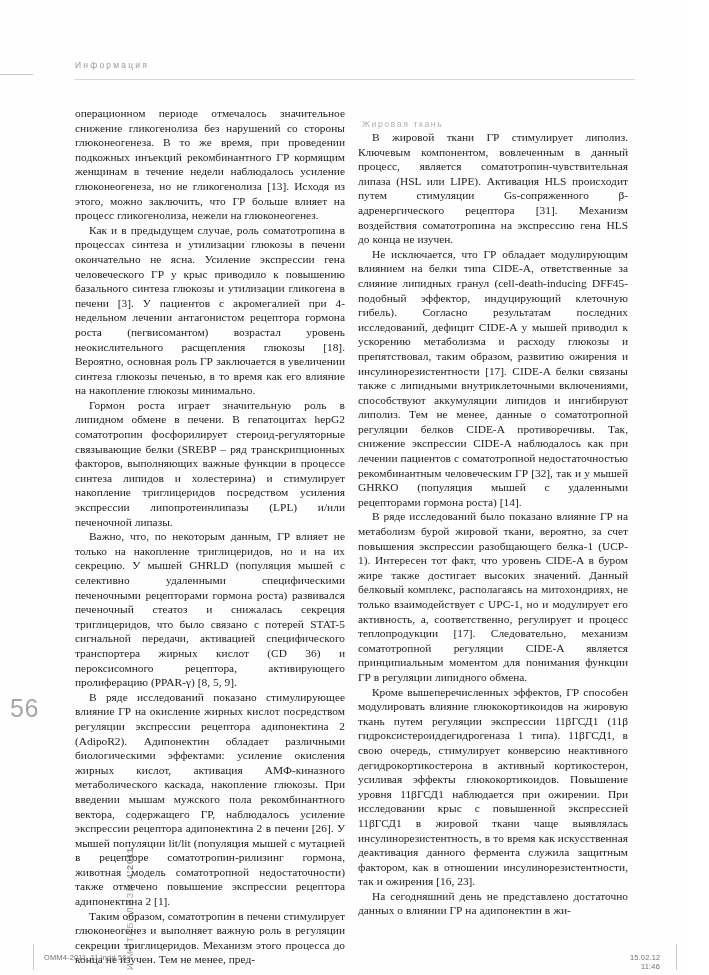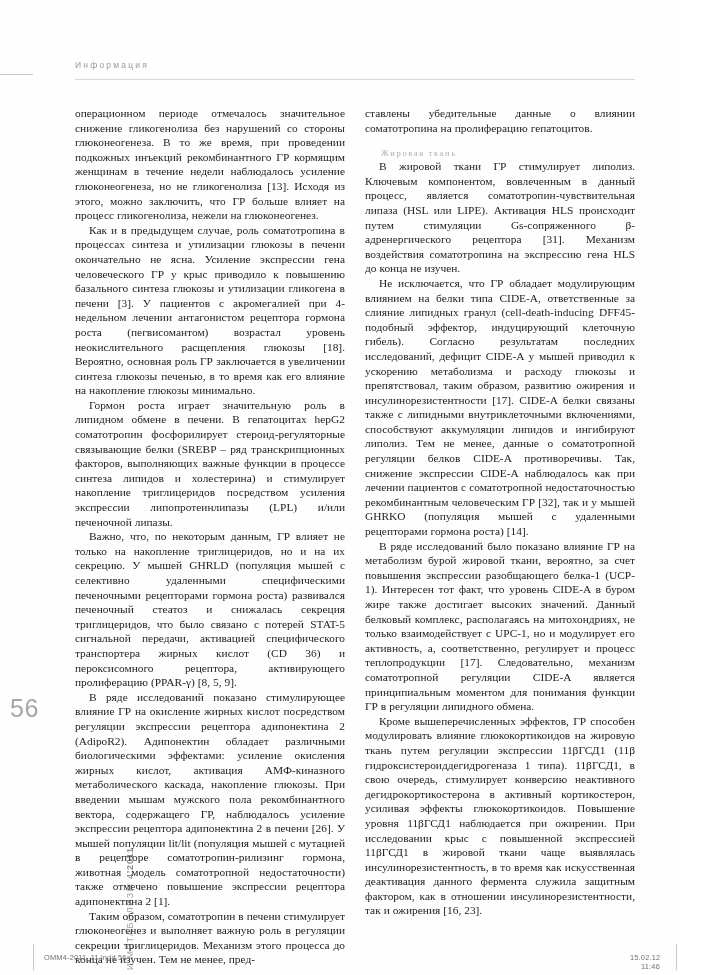--- a/index.html
+++ b/index.html
@@ -81,41 +81,41 @@
     letter-spacing: 0.8px;
   }
 
   
   .columns {
     position: absolute;
     left: 75px;
     top: 106px;
     width: 561px;
     display: flex;
-    gap: 20px;
+    gap: 13px;
   }
   .col { width: 270px; }
   .col p {
     margin: 0;
     font-size: 11.4px;
     line-height: 14.6px;
     text-align: justify;
     text-indent: 14px;
     color: #1d1d1d;
     hyphens: manual;
     word-spacing: 0.1px;
   }
   .col p.no-indent { text-indent: 0; }
 
   .sec-head {
-    font-family: Liberation Serif, serif;
+    font-family: Liberation Sans, sans-serif;
     font-size: 8.6px;
     letter-spacing: 1.6px;
     color: #b0b0b0;
-    margin: 13px 0 1px 16px;
+    margin: 13px 0 1px 4px;
   }
 
   
   .footer-left, .footer-right {
     position: absolute;
     top: 953px;
     font-family: "Liberation Sans", sans-serif;
     font-size: 7.4px;
     color: #6f6f6f;
     letter-spacing: 0.2px;
@@ -150,26 +150,26 @@
     <div class="col">
       <p class="no-indent">операционном периоде отмечалось значительное снижение гликогенолиза без нарушений со стороны глюконеогенеза. В то же время, при проведении подкожных инъекций рекомбинантного ГР кормящим женщинам в течение недели наблюдалось усиление глюконеогенеза, но не гликогенолиза [13]. Исходя из этого, можно заключить, что ГР больше влияет на процесс гликогенолиза, нежели на глюконеогенез.</p>
       <p>Как и в предыдущем случае, роль соматотропина в процессах синтеза и утилизации глюкозы в печени окончательно не ясна. Усиление экспрессии гена человеческого ГР у крыс приводило к повышению базального синтеза глюкозы и утилизации гликогена в печени [3]. У пациентов с акромегалией при 4-недельном лечении антагонистом рецептора гормона роста (пегвисомантом) возрастал уровень неокислительного расщепления глюкозы [18]. Вероятно, основная роль ГР заключается в увеличении синтеза глюкозы печенью, в то время как его влияние на накопление глюкозы минимально.</p>
       <p>Гормон роста играет значительную роль в липидном обмене в печени. В гепатоцитах hepG2 соматотропин фосфорилирует стероид-регуляторные связывающие белки (SREBP – ряд транскрипционных факторов, выполняющих важные функции в процессе синтеза липидов и холестерина) и стимулирует накопление триглицеридов посредством усиления экспрессии липопротеинлипазы (LPL) и/или печеночной липазы.</p>
       <p>Важно, что, по некоторым данным, ГР влияет не только на накопление триглицеридов, но и на их секрецию. У мышей GHRLD (популяция мышей с селективно удаленными специфическими печеночными рецепторами гормона роста) развивался печеночный стеатоз и снижалась секреция триглицеридов, что было связано с потерей STAT-5 сигнальной передачи, активацией специфического транспортера жирных кислот (CD 36) и пероксисомного рецептора, активирующего пролиферацию (PPAR-γ) [8, 5, 9].</p>
       <p>В ряде исследований показано стимулирующее влияние ГР на окисление жирных кислот посредством регуляции экспрессии рецептора адипонектина 2 (AdipoR2). Адипонектин обладает различными биологическими эффектами: усиление окисления жирных кислот, активация АМФ-киназного метаболического каскада, накопление глюкозы. При введении мышам мужского пола рекомбинантного вектора, содержащего ГР, наблюдалось усиление экспрессии рецептора адипонектина 2 в печени [26]. У мышей популяции lit/lit (популяция мышей с мутацией в рецепторе соматотропин-рилизинг гормона, животная модель соматотропной недостаточности) также отмечено повышение экспрессии рецептора адипонектина 2 [1].</p>
       <p>Таким образом, соматотропин в печени стимулирует глюконеогенез и выполняет важную роль в регуляции секреции триглицеридов. Механизм этого процесса до конца не изучен. Тем не менее, пред-</p>
     </div>
 
     <div class="col">
-      <p class="no-indent">ставлены убедительные данные о влиянии соматотропина на пролиферацию гепатоцитов.</p>
       <div class="sec-head">Жировая ткань</div>
       <p>В жировой ткани ГР стимулирует липолиз. Ключевым компонентом, вовлеченным в данный процесс, является соматотропин-чувствительная липаза (HSL или LIPE). Активация HLS происходит путем стимуляции Gs-сопряженного β-адренергического рецептора [31]. Механизм воздействия соматотропина на экспрессию гена HLS до конца не изучен.</p>
       <p>Не исключается, что ГР обладает модулирующим влиянием на белки типа CIDE-A, ответственные за слияние липидных гранул (cell-death-inducing DFF45-подобный эффектор, индуцирующий клеточную гибель). Согласно результатам последних исследований, дефицит CIDE-A у мышей приводил к ускорению метаболизма и расходу глюкозы и препятствовал, таким образом, развитию ожирения и инсулинорезистентности [17]. CIDE-A белки связаны также с липидными внутриклеточными включениями, способствуют аккумуляции липидов и ингибируют липолиз. Тем не менее, данные о соматотропной регуляции белков CIDE-A противоречивы. Так, снижение экспрессии CIDE-A наблюдалось как при лечении пациентов с соматотропной недостаточностью рекомбинантным человеческим ГР [32], так и у мышей GHRKO (популяция мышей с удаленными рецепторами гормона роста) [14].</p>
       <p>В ряде исследований было показано влияние ГР на метаболизм бурой жировой ткани, вероятно, за счет повышения экспрессии разобщающего белка-1 (UCP-1). Интересен тот факт, что уровень CIDE-A в буром жире также достигает высоких значений. Данный белковый комплекс, располагаясь на митохондриях, не только взаимодействует с UPC-1, но и модулирует его активность, а, соответственно, регулирует и процесс теплопродукции [17]. Следовательно, механизм соматотропной регуляции CIDE-A является принципиальным моментом для понимания функции ГР в регуляции липидного обмена.</p>
       <p>Кроме вышеперечисленных эффектов, ГР способен модулировать влияние глюкокортикоидов на жировую ткань путем регуляции экспрессии 11βГСД1 (11β гидроксистероиддегидрогеназа 1 типа). 11βГСД1, в свою очередь, стимулирует конверсию неактивного дегидрокортикостерона в активный кортикостерон, усиливая эффекты глюкокортикоидов. Повышение уровня 11βГСД1 наблюдается при ожирении. При исследовании крыс с повышенной экспрессией 11βГСД1 в жировой ткани чаще выявлялась инсулинорезистентность, в то время как искусственная деактивация данного фермента служила защитным фактором, как в отношении инсулинорезистентности, так и ожирения [16, 23].</p>
+      <p>На сегодняшний день не представлено достаточно данных о влиянии ГР на адипонектин в жи-</p>
     </div>
 
   </div>
 
   <div class="footer-left">ОММ4-2011_11.indd   56</div>
   <div class="footer-right">
     <span>15.02.12</span>
     <span class="t2">11:46</span>
   </div>
 

